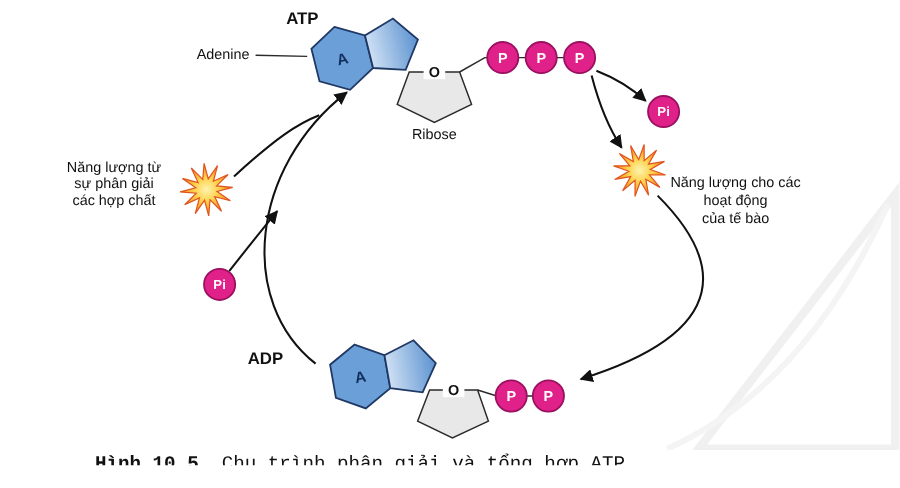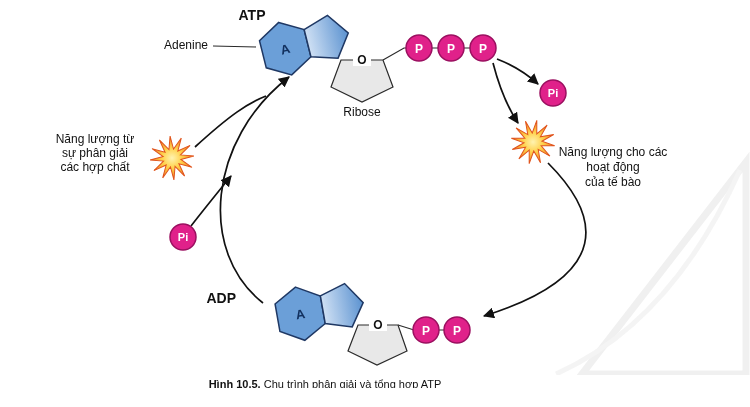--- a/index.html
+++ b/index.html
@@ -15,21 +15,21 @@
   .p-circle{fill:#e0218a;stroke:#9b1060;stroke-width:1.5;}
   .p-label{fill:#fff;font-weight:bold;font-size:12px;text-anchor:middle;}
   .pi-label{fill:#fff;font-weight:bold;font-size:11px;text-anchor:middle;}
   .bond{stroke:#2a2a2a;stroke-width:1.2;fill:none;}
   .arrow{stroke:#111;stroke-width:1.7;fill:none;}
   .note{font-size:12px;fill:#111;text-anchor:middle;}
   .mol-label{font-size:14px;font-weight:bold;fill:#111;}
   .small-label{font-size:12px;fill:#111;}
   .burst{fill:url(#burstGrad);stroke:#e0541e;stroke-width:1;}
   .caption{position:absolute;left:0;top:378px;width:600px;text-align:center;
-           font-family:Liberation Sans, sans-serif;font-size:11px;color:#111;padding-left:25px;}
+           font-family:Liberation Mono, monospace;font-size:16px;color:#111;}
   .caption .cap-bold{font-weight:bold;}
 </style>
 </head>
 <body>
 
 <div class="page">
 
 <svg width="750" height="375" viewBox="0 0 750 375">
   <defs>
     <marker id="ah" viewBox="0 0 10 10" refX="9" refY="5" markerWidth="6.5" markerHeight="6.5" orient="auto-start-reverse">

